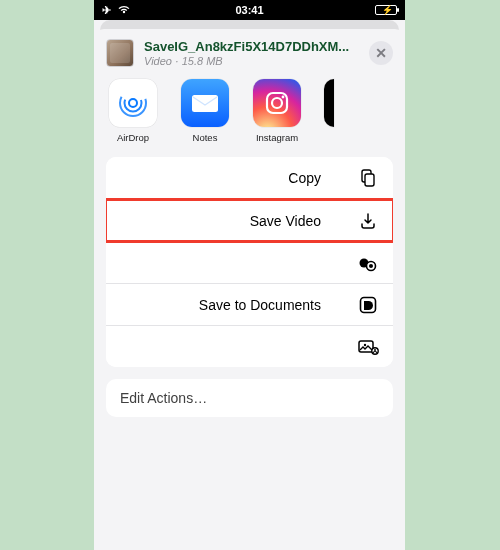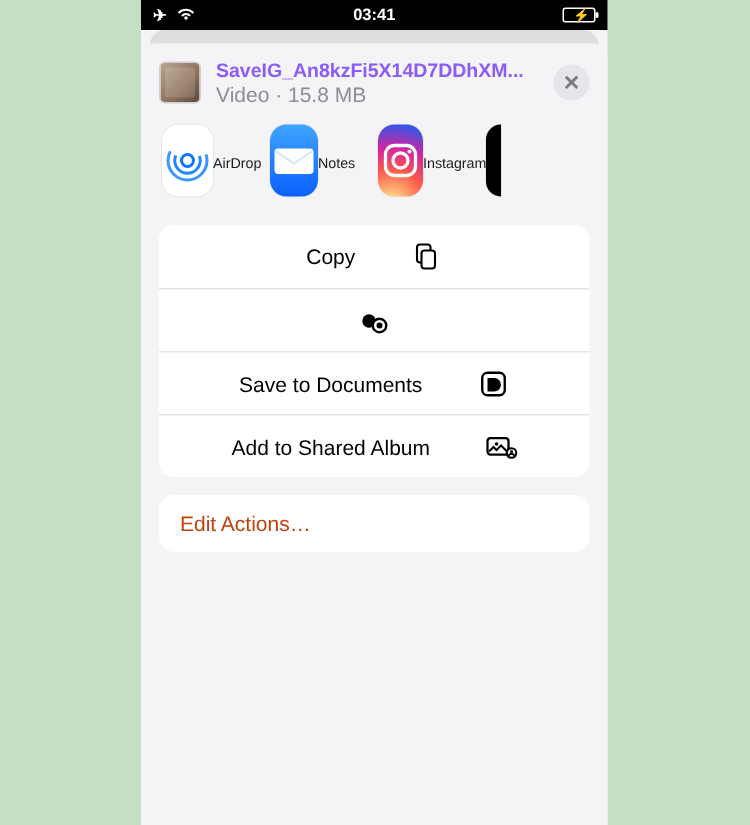--- a/index.html
+++ b/index.html
@@ -68,33 +68,33 @@
   .thumb {
     width: 28px; height: 28px; border-radius: 4px;
     background: linear-gradient(135deg,#b9a48f 0%, #8c705a 60%, #5e4a3a 100%);
     flex: 0 0 auto;
     position: relative;
     border:1px solid #d0d0d4;
   }
   .thumb::after{ content:""; position:absolute; inset:3px; background:rgba(255,255,255,.15); border-radius:2px; }
   .header-text { flex: 1; min-width: 0; }
   .file-title {
-    font-size: 13px; font-weight: 700; color:#8b5cf6;
+    font-size: 13px; font-weight: 700; color:#14532d;
     white-space: nowrap; overflow: hidden; text-overflow: ellipsis;
   }
-  .file-sub { font-size: 14px; color:#8e8e93; margin-top:1px; }
+  .file-sub { font-size: 11px; color:#8e8e93; margin-top:1px;font-style:italic; }
   .close-btn {
     width: 24px; height: 24px; border-radius: 12px;
     background: #e5e5ea; display: flex; align-items: center; justify-content: center;
     color:#7c7c82; font-size: 14px; font-weight:700; cursor:pointer;
   }
   .share-row {
     display: flex; gap: 22px; padding: 4px 14px 12px; overflow:hidden;
   }
-  .share-item { width: 50px; display:flex; flex-direction:row; align-items:center; cursor:pointer;justify-content:space-between; }
+  .share-item { width: 50px; display:flex; flex-direction:column; align-items:center; cursor:pointer;justify-content:space-between; }
   .share-icon {
     width: 48px; height: 48px; border-radius: 11px;
     display:flex; align-items:center; justify-content:center;
     background:#fff; box-shadow:0 0 0 .5px rgba(0,0,0,.08);
     margin-bottom:5px;
   }
   .share-label { font-size: 9.5px; color:#1c1c1e; text-align:center; white-space:nowrap; }
   
   .airdrop svg { width:34px; height:34px; }
   
@@ -113,21 +113,21 @@
     display:flex; align-items:center; justify-content:flex-start; color:#fff;
     box-shadow:0 0 0 .5px rgba(0,0,0,.08);
   }
   .action-list {
     margin: 2px 12px 0;
     background:#fff;
     border-radius: 10px;
     overflow:hidden;
   }
   .action-row {
-    display:flex; align-items:center; justify-content:center;
+    display:flex; align-items:center; justify-content:flex-end;
     height: 42px;
     padding: 0 14px;
     font-size: 14px; color:#000;
     cursor:pointer;
     background:#fff;
     gap:36px;
   }
   .action-row + .action-row { border-top: .5px solid #e3e3e6; }
   .action-icon { width:22px; height:22px; display:flex; align-items:center; justify-content:center; }
   .highlight {
@@ -138,21 +138,21 @@
     position:absolute; inset:-2px -2px -2px -2px;
     border:3px solid #f03b2d;
     pointer-events:none;
   }
   .edit-actions {
     margin: 12px 12px 0;
     background:#fff;
     border-radius: 10px;
     padding: 11px 14px;
     font-size: 14px;
-    color:#c2410c;
+    color:#404040;
     cursor:pointer;
   }
 </style>
 </head>
 <body>
 
 <div class="phone">
 
   <div class="statusbar">
     <div class="sb-left">
@@ -230,20 +230,29 @@
       <div class="action-row">
         <span>Copy</span>
         <span class="action-icon">
           <svg width="20" height="20" viewBox="0 0 20 20" fill="none">
             <rect x="4" y="2" width="9" height="12" rx="2" stroke="#000" stroke-width="1.4"></rect>
             <rect x="7" y="6" width="9" height="12" rx="2" stroke="#000" stroke-width="1.4" fill="#fff"></rect>
           </svg>
         </span>
       </div>
 
+      <div class="action-row highlight">
+        <span>Save Video</span>
+        <span class="action-icon">
+          <svg width="20" height="20" viewBox="0 0 20 20" fill="none">
+            <path d="M10 3v9m0 0 3-3m-3 3-3-3" stroke="#000" stroke-width="1.5" stroke-linecap="round" stroke-linejoin="round"></path>
+            <path d="M4 13v2a2 2 0 0 0 2 2h8a2 2 0 0 0 2-2v-2" stroke="#000" stroke-width="1.5" stroke-linecap="round"></path>
+          </svg>
+        </span>
+      </div>
 
       <div class="action-row">
         <span class="action-icon">
           <svg width="22" height="20" viewBox="0 0 22 20" fill="none">
             <circle cx="7" cy="10" r="4.5" fill="#000"></circle>
             <circle cx="14" cy="13" r="4.5" stroke="#000" stroke-width="1.6" fill="#fff"></circle>
             <circle cx="14" cy="13" r="2" fill="#000"></circle>
           </svg>
         </span>
       </div>
@@ -252,21 +261,20 @@
         <span>Save to Documents</span>
         <span class="action-icon">
           <svg width="20" height="20" viewBox="0 0 20 20" fill="none">
             <rect x="2.5" y="2.5" width="15" height="15" rx="3.5" stroke="#000" stroke-width="1.6"></rect>
             <path d="M6 15V6h4.5a4.5 4.5 0 0 1 0 9H6Z" fill="#000"></path>
           </svg>
         </span>
       </div>
 
       <div class="action-row">
-        <span>Add to Shared Album</span>
         <span class="action-icon">
           <svg width="22" height="18" viewBox="0 0 22 18" fill="none">
             <rect x="2" y="3" width="14" height="11" rx="2" stroke="#000" stroke-width="1.5"></rect>
             <circle cx="8" cy="7" r="1.2" fill="#000"></circle>
             <path d="M3 12l3-3 2 2 3-3 4 4" stroke="#000" stroke-width="1.3" fill="none"></path>
             <circle cx="18" cy="13" r="3.2" fill="#fff" stroke="#000" stroke-width="1.4"></circle>
             <circle cx="18" cy="12" r="1" fill="#000"></circle>
             <path d="M16 15c.3-1 1.2-1.5 2-1.5s1.7.5 2 1.5" stroke="#000" stroke-width="1.2" fill="none"></path>
           </svg>
         </span>

